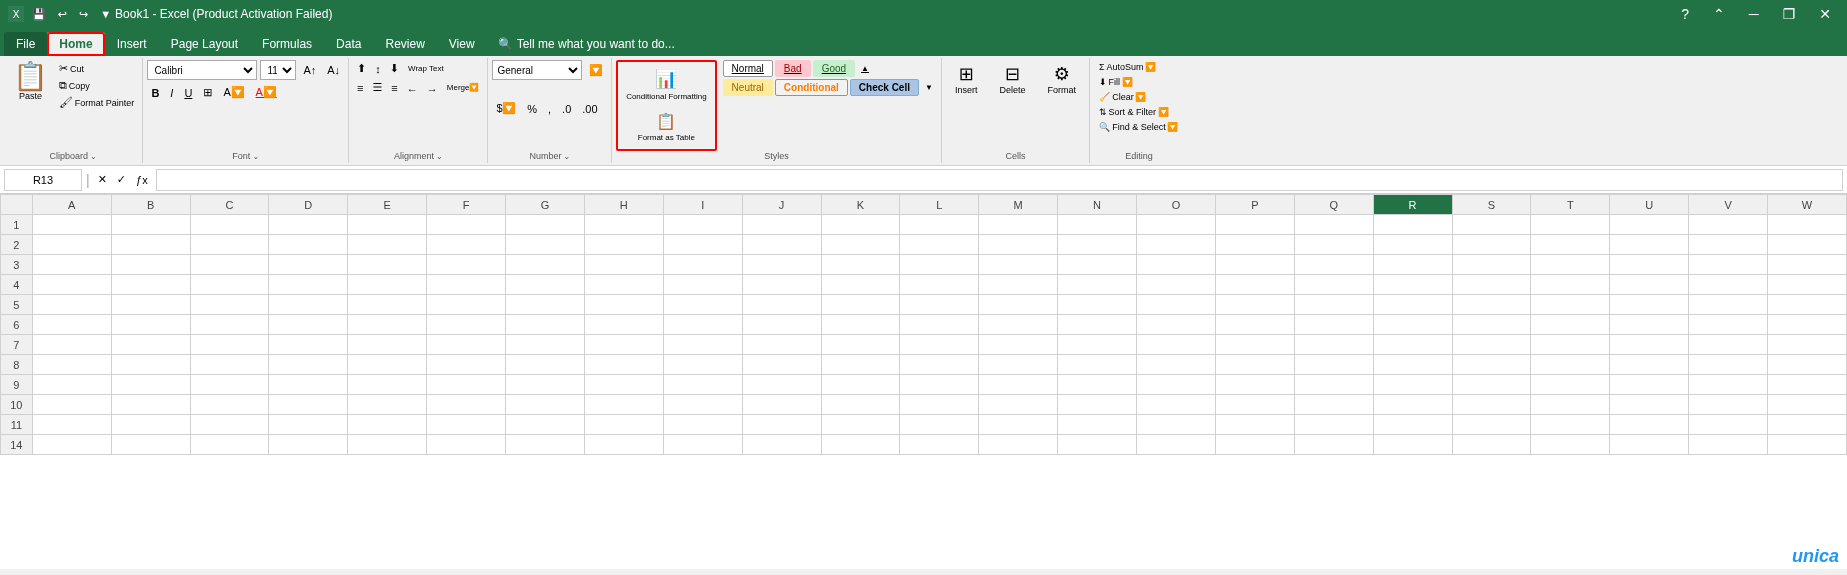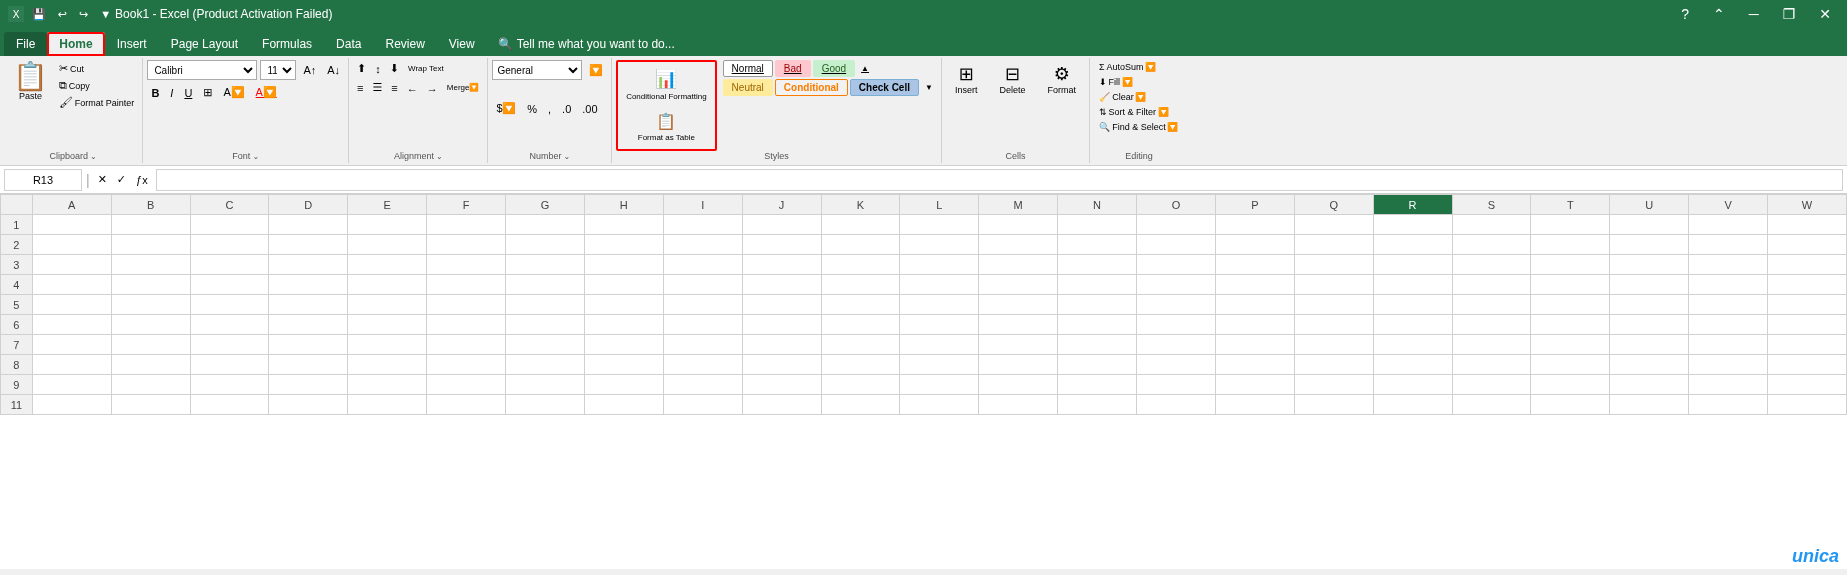--- a/index.html
+++ b/index.html
@@ -800,21 +800,73 @@
           <td></td>
           <td></td>
           <td></td>
           <td></td>
           <td></td>
           <td></td>
           <td></td>
           <td></td>
         </tr>
         <tr>
+          <th class="row-header row-number">10</th>
+          <td></td>
+          <td></td>
+          <td></td>
+          <td></td>
+          <td></td>
+          <td></td>
+          <td></td>
+          <td></td>
+          <td></td>
+          <td></td>
+          <td></td>
+          <td></td>
+          <td></td>
+          <td></td>
+          <td></td>
+          <td></td>
+          <td></td>
+          <td></td>
+          <td></td>
+          <td></td>
+          <td></td>
+          <td></td>
+          <td></td>
+        </tr>
+        <tr>
           <th class="row-header row-number">11</th>
+          <td></td>
+          <td></td>
+          <td></td>
+          <td></td>
+          <td></td>
+          <td></td>
+          <td></td>
+          <td></td>
+          <td></td>
+          <td></td>
+          <td></td>
+          <td></td>
+          <td></td>
+          <td></td>
+          <td></td>
+          <td></td>
+          <td></td>
+          <td></td>
+          <td></td>
+          <td></td>
+          <td></td>
+          <td></td>
+          <td></td>
+        </tr>
+        <tr>
+          <th class="row-header row-number">14</th>
           <td></td>
           <td></td>
           <td></td>
           <td></td>
           <td></td>
           <td></td>
           <td></td>
           <td></td>
           <td></td>
           <td></td>

